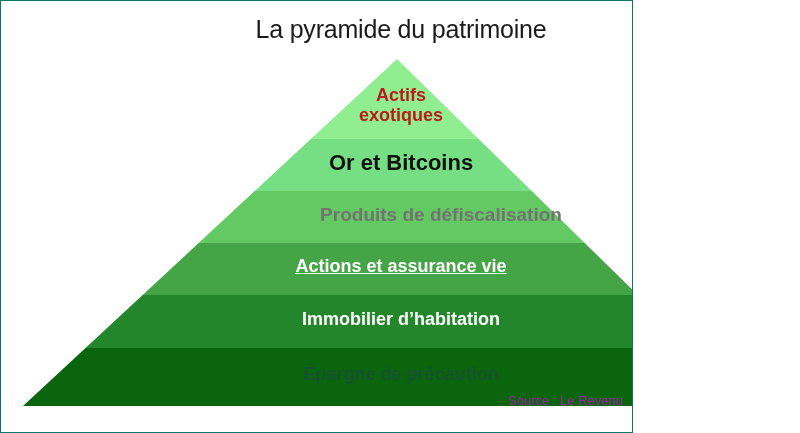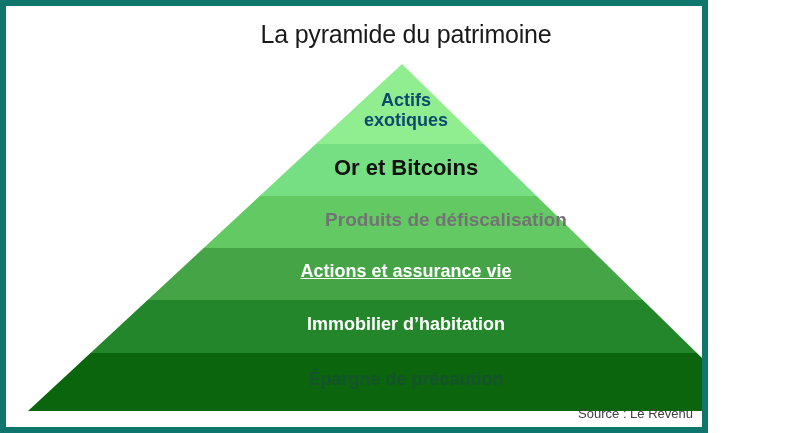--- a/index.html
+++ b/index.html
@@ -8,24 +8,24 @@
     background: #ffffff;
   }
   body {
     width: 800px;
     height: 433px;
     font-family: "Liberation Sans", sans-serif;
     overflow: hidden;
   }
   #frame {
     position: relative;
-    width: 708px;
+    width: 633px;
     height: 433px;
     box-sizing: border-box;
-    border: 6px solid #0f766e;
+    border: 1px solid #0f766e;
     background: #ffffff;
     overflow: hidden;
   }
   #chart-title {
     position: absolute;
     top: 14px;
     left: 0;
     width: 800px;
     text-align: center;
     font-size: 25px;
@@ -54,23 +54,23 @@
     text-align: center;
     font-weight: bold;
     font-family: "Liberation Sans", sans-serif;
     line-height: 1.12;
     pointer-events: none;
     white-space: pre-line;
   }
   #source-row {
     position: absolute;
     right: 9px;
-    bottom: 6px;
+    bottom: 24px;
     font-size: 13px;
-    color: #404040;
+    color: #a21caf;
     font-family: "Liberation Sans", sans-serif;
     letter-spacing: 0px;
   }
 </style>
 </head>
 <body>
 
 <div id="frame">
 
   <div id="chart-title">La pyramide du patrimoine</div>
@@ -86,21 +86,21 @@
       <g clip-path="url(#pyramid-clip)">
         <rect x="0" y="58" width="800" height="80" fill="#90ee90"></rect>
         <rect x="0" y="138" width="800" height="52" fill="#76df83"></rect>
         <rect x="0" y="190" width="800" height="52" fill="#63c963"></rect>
         <rect x="0" y="242" width="800" height="52" fill="#45a546"></rect>
         <rect x="0" y="294" width="800" height="53" fill="#23862a"></rect>
         <rect x="0" y="347" width="800" height="58" fill="#0a650d"></rect>
       </g>
     </svg>
 
-    <div class="tier-label" style="top:84px; font-size:18px; color:#0c4a6e;">Actifs
+    <div class="tier-label" style="top:84px; font-size:18px; color:#b91c1c;">Actifs
 exotiques</div>
 
     <div class="tier-label" style="top:150px; font-size:22px; color:#111111;">Or et Bitcoins</div>
 
     <div class="tier-label" style="top:203px; font-size:19px; color:#737373;padding-left:40px;">Produits de défiscalisation</div>
 
     <div class="tier-label" style="top:255px; font-size:18px; color:#ffffff;text-decoration:underline;">Actions et assurance vie</div>
 
     <div class="tier-label" style="top:308px; font-size:18px; color:#ffffff;">Immobilier d’habitation</div>
 

